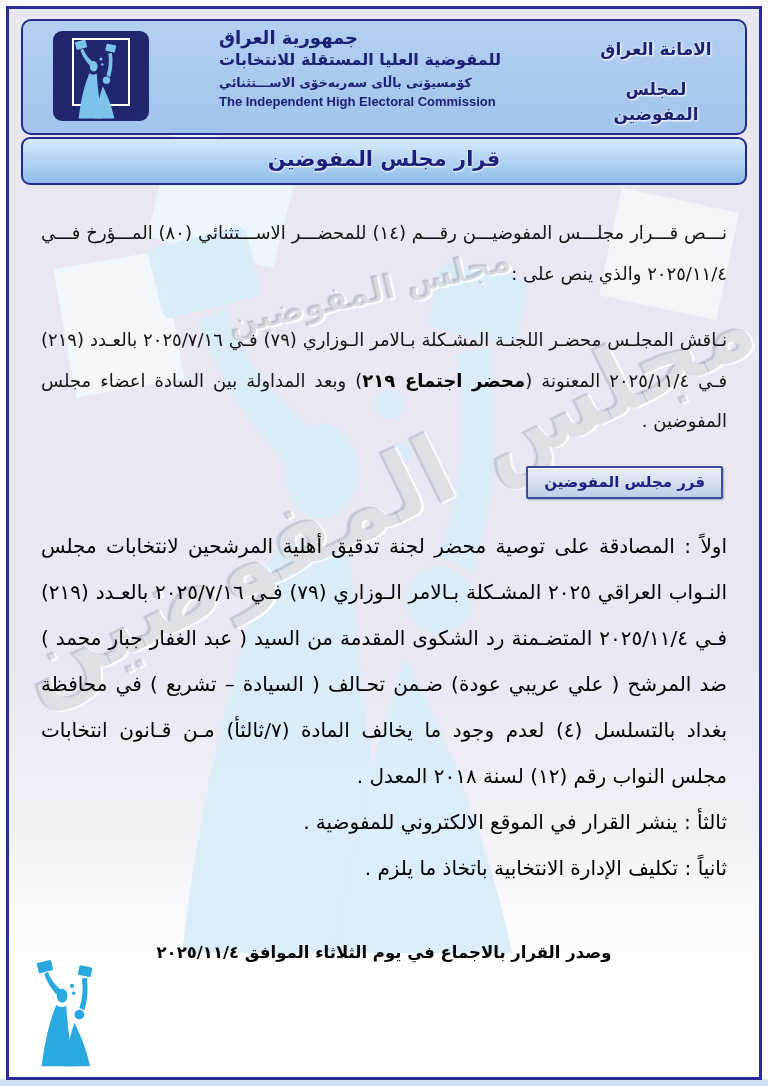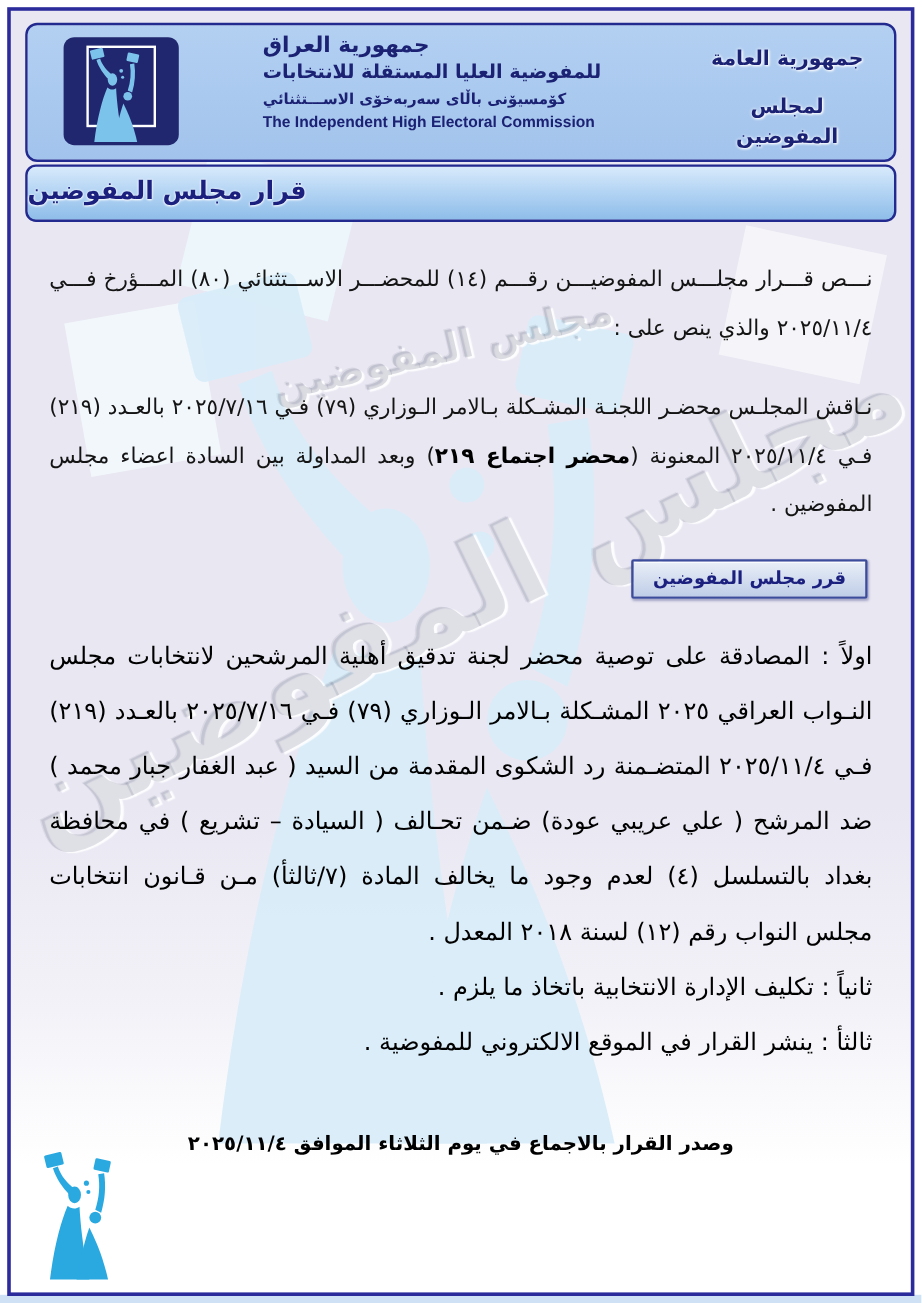--- a/index.html
+++ b/index.html
@@ -72,21 +72,21 @@
     text-shadow:0 0 3px #ffffff, 1px 1px 2px #ffffff;
     line-height:1.5;
   }
   .header-right .hr2 { margin-top:14px; }
 
   
   .title-bar {
     position:absolute; left:12px; right:12px; top:128px; height:44px;
     background:linear-gradient(180deg,#d8eafb 0%, #b5d5f4 45%, #8ebde9 100%);
     border:2px solid #232a8f; border-radius:9px;
-    z-index:1; 
+    z-index:1; text-align:center;
   }
   .title-bar .title-text {
     display:inline-block; margin-top:8px;
     font-size:21px; font-weight:bold; color:#1b1f7e;
     text-shadow:0 1px 2px #ffffff, 0 0 2px #ffffff;
   }
 
   
   .content {
     position:absolute; left:18px; right:18px; top:186px; bottom:6px;
@@ -165,39 +165,39 @@
             <use href="#fig"></use>
           </svg>
       </div>
       <div class="header-center" dir="rtl">
         <div class="hc1">جمهورية العراق</div>
         <div class="hc2">للمفوضية العليا المستقلة للانتخابات</div>
         <div class="hc3">كۆمسیۆنی باڵای سەربەخۆی الاســـتثنائي</div>
         <div class="hc4" dir="ltr">The Independent High Electoral Commission</div>
       </div>
       <div class="header-right" dir="rtl">
-        <div class="hr1">جمهورية العامة</div>
+        <div class="hr1">الامانة العراق</div>
         <div class="hr2">لمجلس المفوضين</div>
       </div>
     </div>
 
     <div class="title-bar">
       <span class="title-text">قرار مجلس المفوضين</span>
     </div>
 
     <div class="content">
       <p class="para intro">نـــص قـــرار مجلـــس المفوضيـــن رقـــم (١٤) للمحضـــر الاســـتثنائي (٨٠) المـــؤرخ فـــي ٢٠٢٥/١١/٤ والذي ينص على :</p>
 
       <p class="para discussion"><span>نـاقش المجلـس محضـر اللجنـة المشـكلة بـالامر الـوزاري (٧٩) فـي ٢٠٢٥/٧/١٦ بالعـدد (٢١٩) فـي ٢٠٢٥/١١/٤ المعنونة (</span><b>محضر اجتماع ٢١٩</b><span>) وبعد المداولة بين السادة اعضاء مجلس المفوضين .</span></p>
 
       <div>
         <span class="badge">قرر مجلس المفوضين</span>
       </div>
 
       <p class="decision dec-first">اولاً : المصادقة على توصية محضر لجنة تدقيق أهلية المرشحين لانتخابات مجلس النـواب العراقي ٢٠٢٥ المشـكلة بـالامر الـوزاري (٧٩) فـي ٢٠٢٥/٧/١٦ بالعـدد (٢١٩) فـي ٢٠٢٥/١١/٤ المتضـمنة رد الشكوى المقدمة من السيد ( عبد الغفار جبار محمد ) ضد المرشح ( علي عريبي عودة) ضـمن تحـالف ( السيادة – تشريع ) في محافظة بغداد بالتسلسل (٤) لعدم وجود ما يخالف المادة (٧/ثالثأ) مـن قـانون انتخابات مجلس النواب رقم (١٢) لسنة ٢٠١٨ المعدل .</p>
+      <p class="decision dec-line">ثالثأ : ينشر القرار في الموقع الالكتروني للمفوضية .</p>
       <p class="decision dec-line">ثانياً : تكليف الإدارة الانتخابية باتخاذ ما يلزم .</p>
-      <p class="decision dec-line">ثالثأ : ينشر القرار في الموقع الالكتروني للمفوضية .</p>
 
       <p class="closing">وصدر القرار بالاجماع في يوم الثلاثاء الموافق ٢٠٢٥/١١/٤</p>
     </div>
 
   </div>
 </div>
 
 </body></html>

